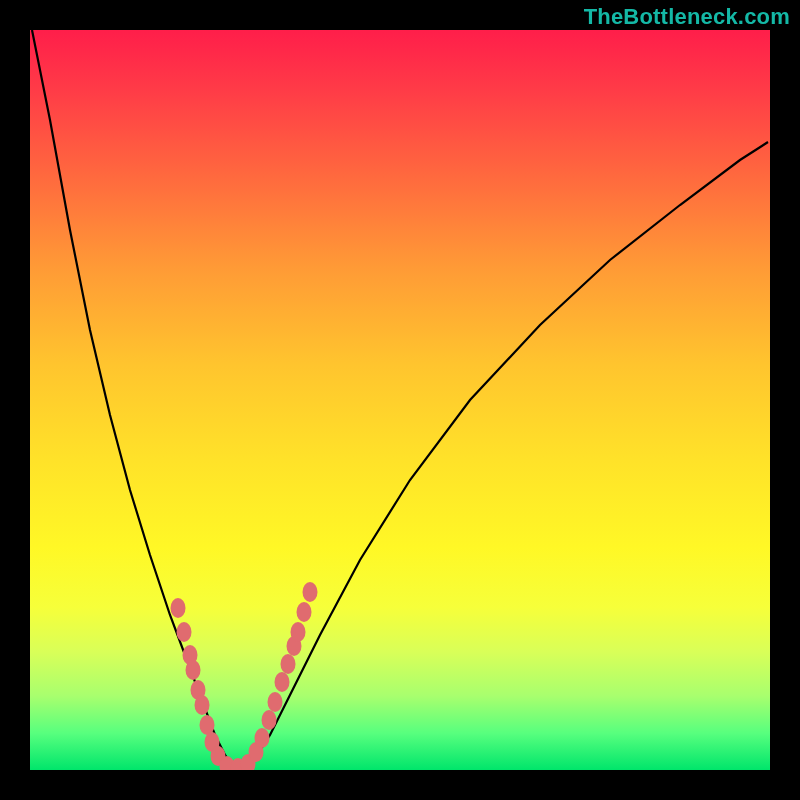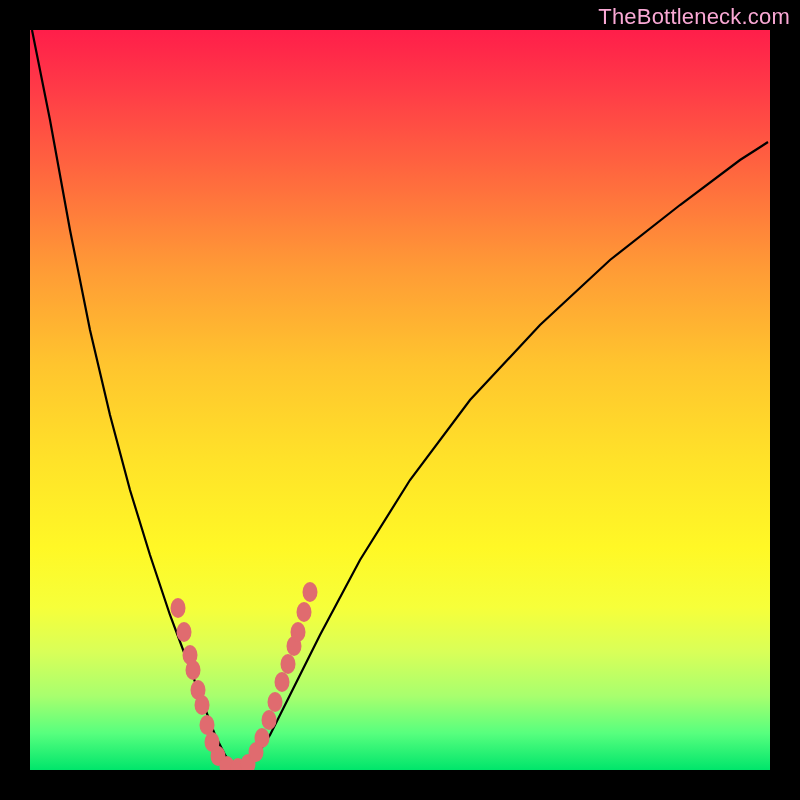--- a/index.html
+++ b/index.html
@@ -42,23 +42,23 @@
       #d9ff58 84%,
       #a8ff6e 90%,
       #58ff7e 95%,
       #00e56b 100%
     );
   }
   .watermark {
     position: absolute;
     top: 4px;
     right: 10px;
-    color: #f9a8d4;
+    color: #14b8a6;
     font-size: 22px;
-    font-weight: 400;
+    font-weight: 700;
     letter-spacing: 0.2px;
     user-select: none;
   }
   svg.curve {
     position: absolute;
     inset: 0;
   }
   .curve-path {
     fill: none;
     stroke: #000;

